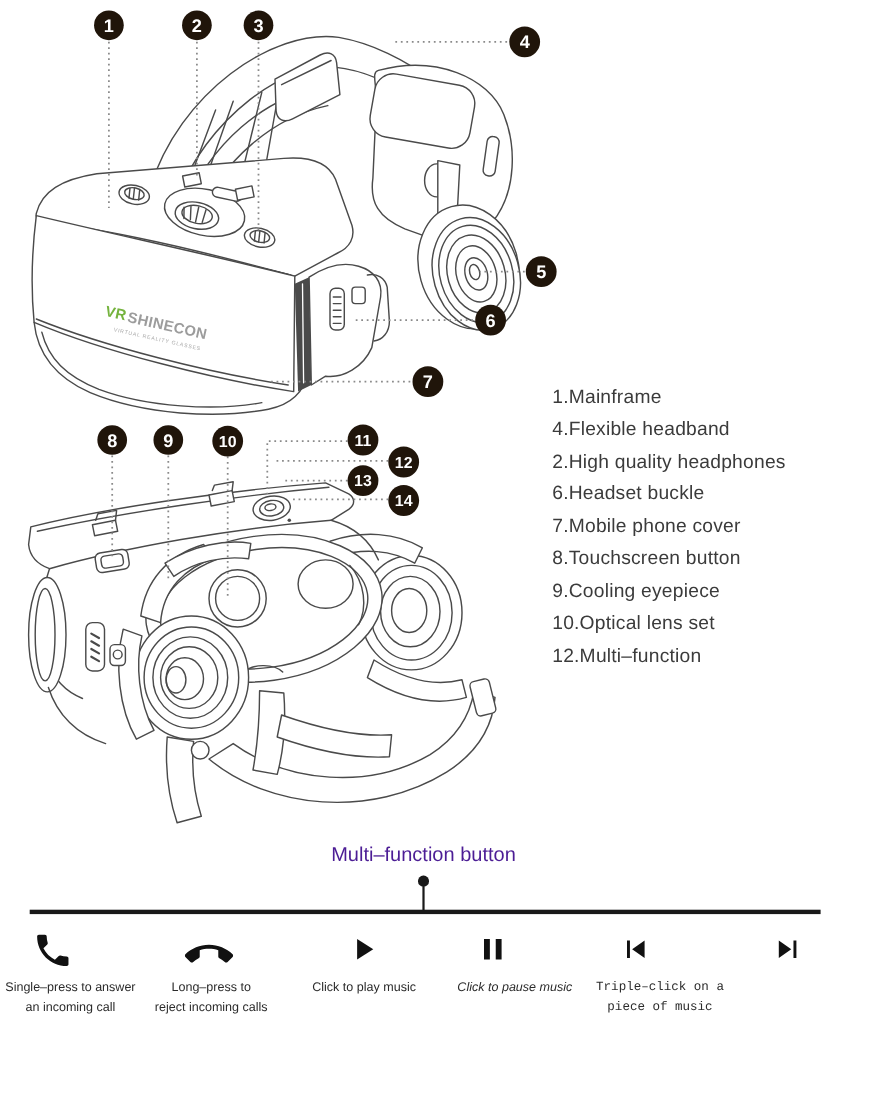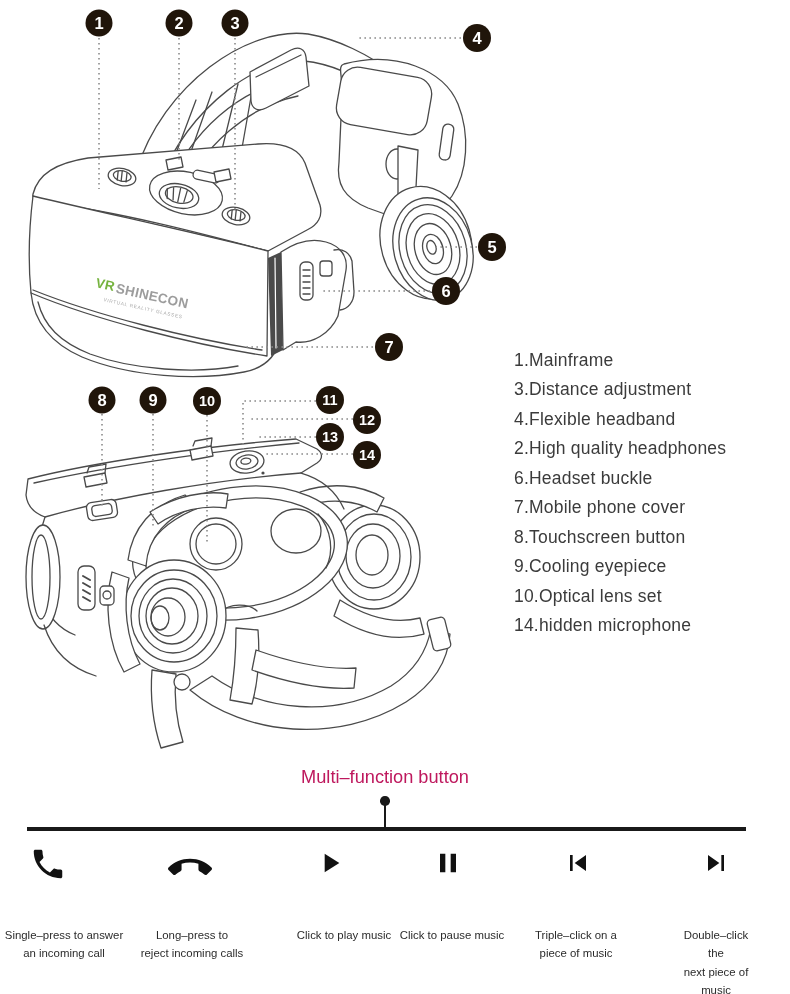--- a/index.html
+++ b/index.html
@@ -5,32 +5,32 @@
   html,body{margin:0;padding:0;background:#fff;}
   .page{position:relative;width:790px;height:994px;background:#fff;overflow:hidden;
         font-family:"Liberation Sans",sans-serif;}
   svg{display:block;}
   .diagram{position:absolute;left:0;top:0;}
   .line-art{stroke:#4a4a4a;stroke-width:1.3;fill:none;stroke-linecap:round;stroke-linejoin:round;}
   .leader{stroke:#8a8a8a;stroke-width:1.6;fill:none;stroke-dasharray:1.6 3.4;stroke-linecap:butt;}
   .callout-circle{fill:#20150a;stroke:none;}
   .callout-num{fill:#fff;font-family:"Liberation Sans",sans-serif;font-weight:bold;
                text-anchor:middle;stroke:none;}
-  .legend{position:absolute;left:514px;top:346px;color:#3b3b3b;font-size:17.5px;
+  .legend{position:absolute;left:502px;top:346px;color:#3b3b3b;font-size:17.5px;
           line-height:29.45px;letter-spacing:.2px;}
   .legend div{white-space:nowrap;}
   .mf-title{position:absolute;left:385px;top:767px;transform:translateX(-50%);
-            font-size:18.2px;color:#be185d;white-space:nowrap;}
+            font-size:18.2px;color:#4c1d95;white-space:nowrap;}
   .mf-rule{position:absolute;left:27px;top:827px;width:719px;height:3.6px;background:#191919;}
   .mf-connector{position:absolute;left:383.6px;top:801px;width:2.8px;height:27px;background:#191919;}
   .mf-dot{position:absolute;left:380px;top:796px;width:9.5px;height:9.5px;border-radius:50%;background:#191919;}
   .mf-icon{position:absolute;}
   .mf-icon svg{fill:#111;}
   .mf-caption{position:absolute;top:889px;transform:translateX(-50%);text-align:center;
-              font-size:11.4px;line-height:1.62;color:#2b2b2b;white-space:pre-line;margin-top:37px;}
+              font-size:11.4px;line-height:1.62;color:#2b2b2b;white-space:pre-line;}
 </style>
 </head>
 <body>
 
 <div class="page">
 
   <svg class="diagram" width="790" height="795" viewBox="0 0 790 795">
 
     <g class="line-art">
 
@@ -272,29 +272,28 @@
       </g>
       <g>
         <circle class="callout-circle" cx="367" cy="455" r="14"></circle>
         <text class="callout-num" x="367" y="460" font-size="14.5">14</text>
       </g>
     </g>
   </svg>
 
   <div class="legend">
     <div>1.Mainframe</div>
-    <div>3.Distance adjustment</div>
     <div>4.Flexible headband</div>
     <div>2.High quality headphones</div>
     <div>6.Headset buckle</div>
     <div>7.Mobile phone cover</div>
     <div>8.Touchscreen button</div>
     <div>9.Cooling eyepiece</div>
     <div>10.Optical lens set</div>
-    <div>14.hidden microphone</div>
+    <div>12.Multi–function</div>
   </div>
 
   <div class="mf-title">Multi–function button</div>
   <div class="mf-dot"></div>
   <div class="mf-connector"></div>
   <div class="mf-rule"></div>
 
   <div class="mf-icon" style="left:29px;top:845px;">
     <svg width="38" height="38" viewBox="0 0 24 24">
         <path d="M6.62 10.79c1.44 2.83 3.76 5.14 6.59 6.59l2.2-2.2c.27-.27.67-.36 1.02-.24 1.12.37 2.33.57 3.57.57.55 0 1 .45 1 1V20c0 .55-.45 1-1 1-9.39 0-17-7.61-17-17 0-.55.45-1 1-1h3.5c.55 0 1 .45 1 1 0 1.25.2 2.45.57 3.57.11.35.03.74-.25 1.02l-2.2 2.2z"></path>
@@ -323,20 +322,18 @@
   <div class="mf-icon" style="left:700px;top:847px;">
     <svg width="32" height="32" viewBox="0 0 24 24">
         <path d="M6 18l8.5-6L6 6v12zm10-12v12h2V6h-2z"></path>
       </svg>
   </div>
 
   <div class="mf-caption" style="left:64px;">Single–press to answer
 an incoming call</div>
   <div class="mf-caption" style="left:192px;">Long–press to
 reject incoming calls</div>
-  <div class="mf-caption" style="left:344px;">Click to play music</div>
-  <div class="mf-caption" style="left:452px;">Click to pause music</div>
-  <div class="mf-caption" style="left:576px;">Triple–click on a
+  <div class="mf-caption" style="left:331px;">Click to play music</div>
+  <div class="mf-caption" style="left:468px;font-style:italic;">Click to pause music</div>
+  <div class="mf-caption" style="left:600px;font-family:Liberation Mono, monospace;">Triple–click on a
 piece of music</div>
-  <div class="mf-caption" style="left:716px;">Double–click the
-next piece of music</div>
 
 </div>
 
 </body></html>

